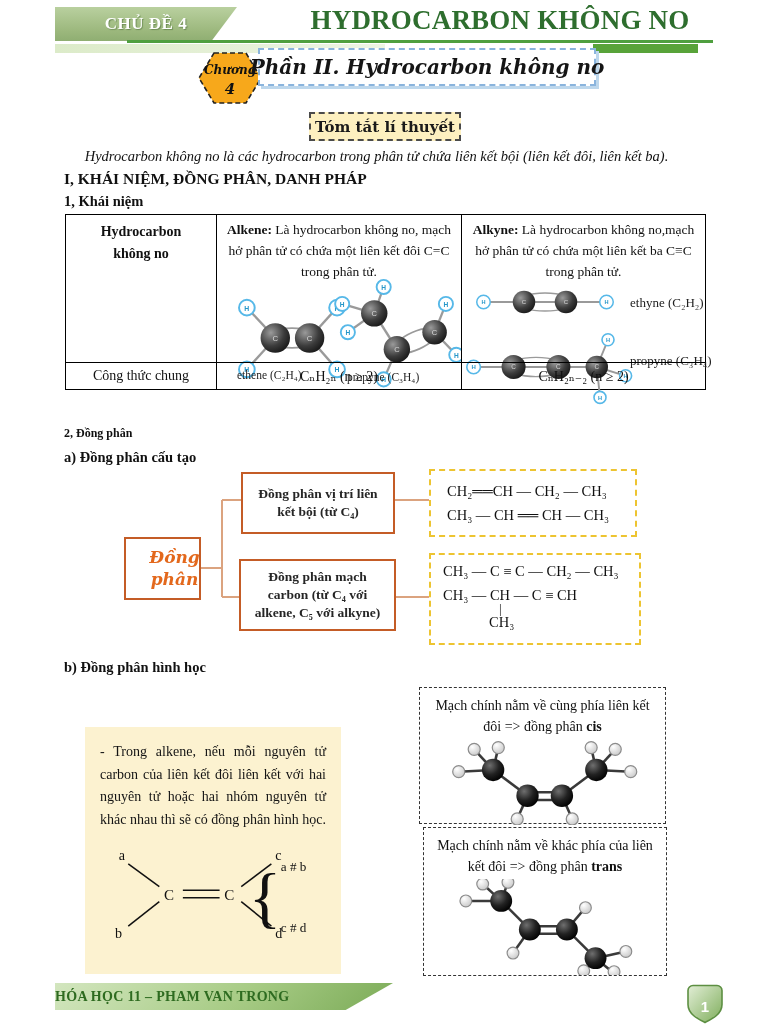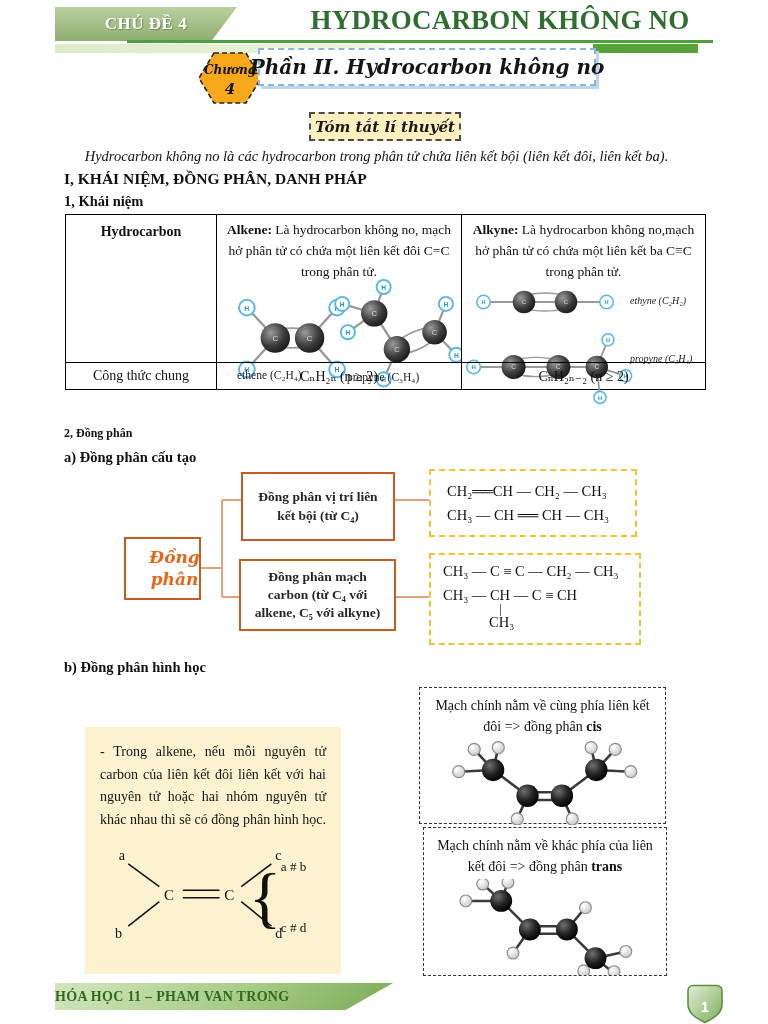--- a/index.html
+++ b/index.html
@@ -45,51 +45,51 @@
   .part-box span {
     font-family:"DejaVu Serif",serif; font-style:italic; font-weight:bold;
     font-size:20px; color:#151515; white-space:nowrap;
   }
   .summary-badge {
     left:309px; top:112px; width:152px; height:29px;
     background:#fdf0c0; border:2px dashed #4a4a4a;
     display:flex; align-items:center; justify-content:center;
   }
   .summary-badge span {
-    font-family:"DejaVu Serif",serif; font-style:italic; font-weight:bold;
+    font-family:"DejaVu Serif",serif; font-weight:bold;
     font-size:15px; color:#1a1a1a; white-space:nowrap;
   }
   .intro { left:44px; top:148px; width:665px; text-align:center;
            font-style:italic; font-size:14.5px; color:#111; }
   .h-main { left:64px; top:170px; font-weight:bold; font-size:15.5px; }
   .h-sub  { left:64px; font-weight:bold; font-size:14.5px; }
 
   
   .ctable { left:65px; top:214px; width:641px; height:176px; border:1.6px solid #000;
             display:grid; grid-template-columns:150px 245px 1fr; grid-template-rows:1fr 27px; }
   .ctable .cell { position:relative; border-left:1.6px solid #000; font-size:13.5px; }
   .ctable .cell.first { border-left:none; }
   .ctable .rowf { border-top:1.6px solid #000; display:flex; align-items:center; justify-content:center;
                   font-size:14px; }
   .cell .deftext { padding:5px 9px 0 9px; text-align:center; line-height:1.55; }
   .cell .hdr { padding-top:6px; text-align:center; font-weight:bold; line-height:1.6; font-size:14px; }
   .mol { position:absolute; }
   .mol-label { position:absolute; font-size:11.5px; color:#222; white-space:nowrap; }
-  .mol-label.small { font-size:10px;font-style:italic; }
+  .mol-label.small { font-size:13px; }
   .formula { font-family:"Liberation Serif","DejaVu Serif","DejaVu Sans",serif; }
 
   
   .obox { border:2px solid #c45c26; background:#fff;
           display:flex; align-items:center; justify-content:center; text-align:center;
           font-family:"Liberation Sans","DejaVu Sans",sans-serif;
           font-size:13.5px; font-weight:600; color:#262626; line-height:1.35;padding-left:24px; }
   .root-box { left:124px; top:537px; width:77px; height:63px; }
   .root-box span { font-family:"DejaVu Serif",serif; font-style:italic; font-weight:bold;
                    font-size:17px; color:#e3681c; line-height:1.25; }
-  .boxA { left:241px; top:472px; width:154px; height:69px; padding:2px 6px; }
+  .boxA { left:241px; top:472px; width:154px; height:62px; padding:2px 6px; }
   .boxB { left:239px; top:559px; width:157px; height:72px; padding:2px 6px; }
   .gold-dash { border:2px dashed #edc431; background:#fff; }
   .dash1 { left:429px; top:469px; width:208px; height:68px;
            display:flex; flex-direction:column; justify-content:center; gap:7px; padding-left:16px; }
   .dash2 { left:429px; top:553px; width:212px; height:92px; padding:8px 0 0 12px; }
   .fline { font-size:14.5px; white-space:nowrap; }
   .branch-bar { margin-left:56px; line-height:.8; font-size:13px; }
   .branch-ch3 { margin-left:46px; font-size:14.5px; }
 
   
@@ -149,20 +149,21 @@
 
   <div class="abs intro">Hydrocarbon không no là các hydrocarbon trong phân tử chứa liên kết bội (liên kết đôi, liên kết ba).</div>
   <div class="abs h-main">I, KHÁI NIỆM, ĐỒNG PHÂN, DANH PHÁP</div>
   <div class="abs h-sub" style="top:193px">1, Khái niệm</div>
 
   <div class="abs ctable">
 
     <div class="cell first">
       <div class="hdr">
         <div>Hydrocarbon</div>
+        <div>không no</div>
       </div>
     </div>
 
     <div class="cell">
       <div class="deftext">
         <b>Alkene:</b><span> Là hydrocarbon không no, mạch hở phân tử có chứa một liên kết đôi C=C trong phân tử.</span>
       </div>
 
       <div class="mol" style="left:14px; top:74px;">
         <svg width="118" height="100" viewBox="0 0 120 102">

